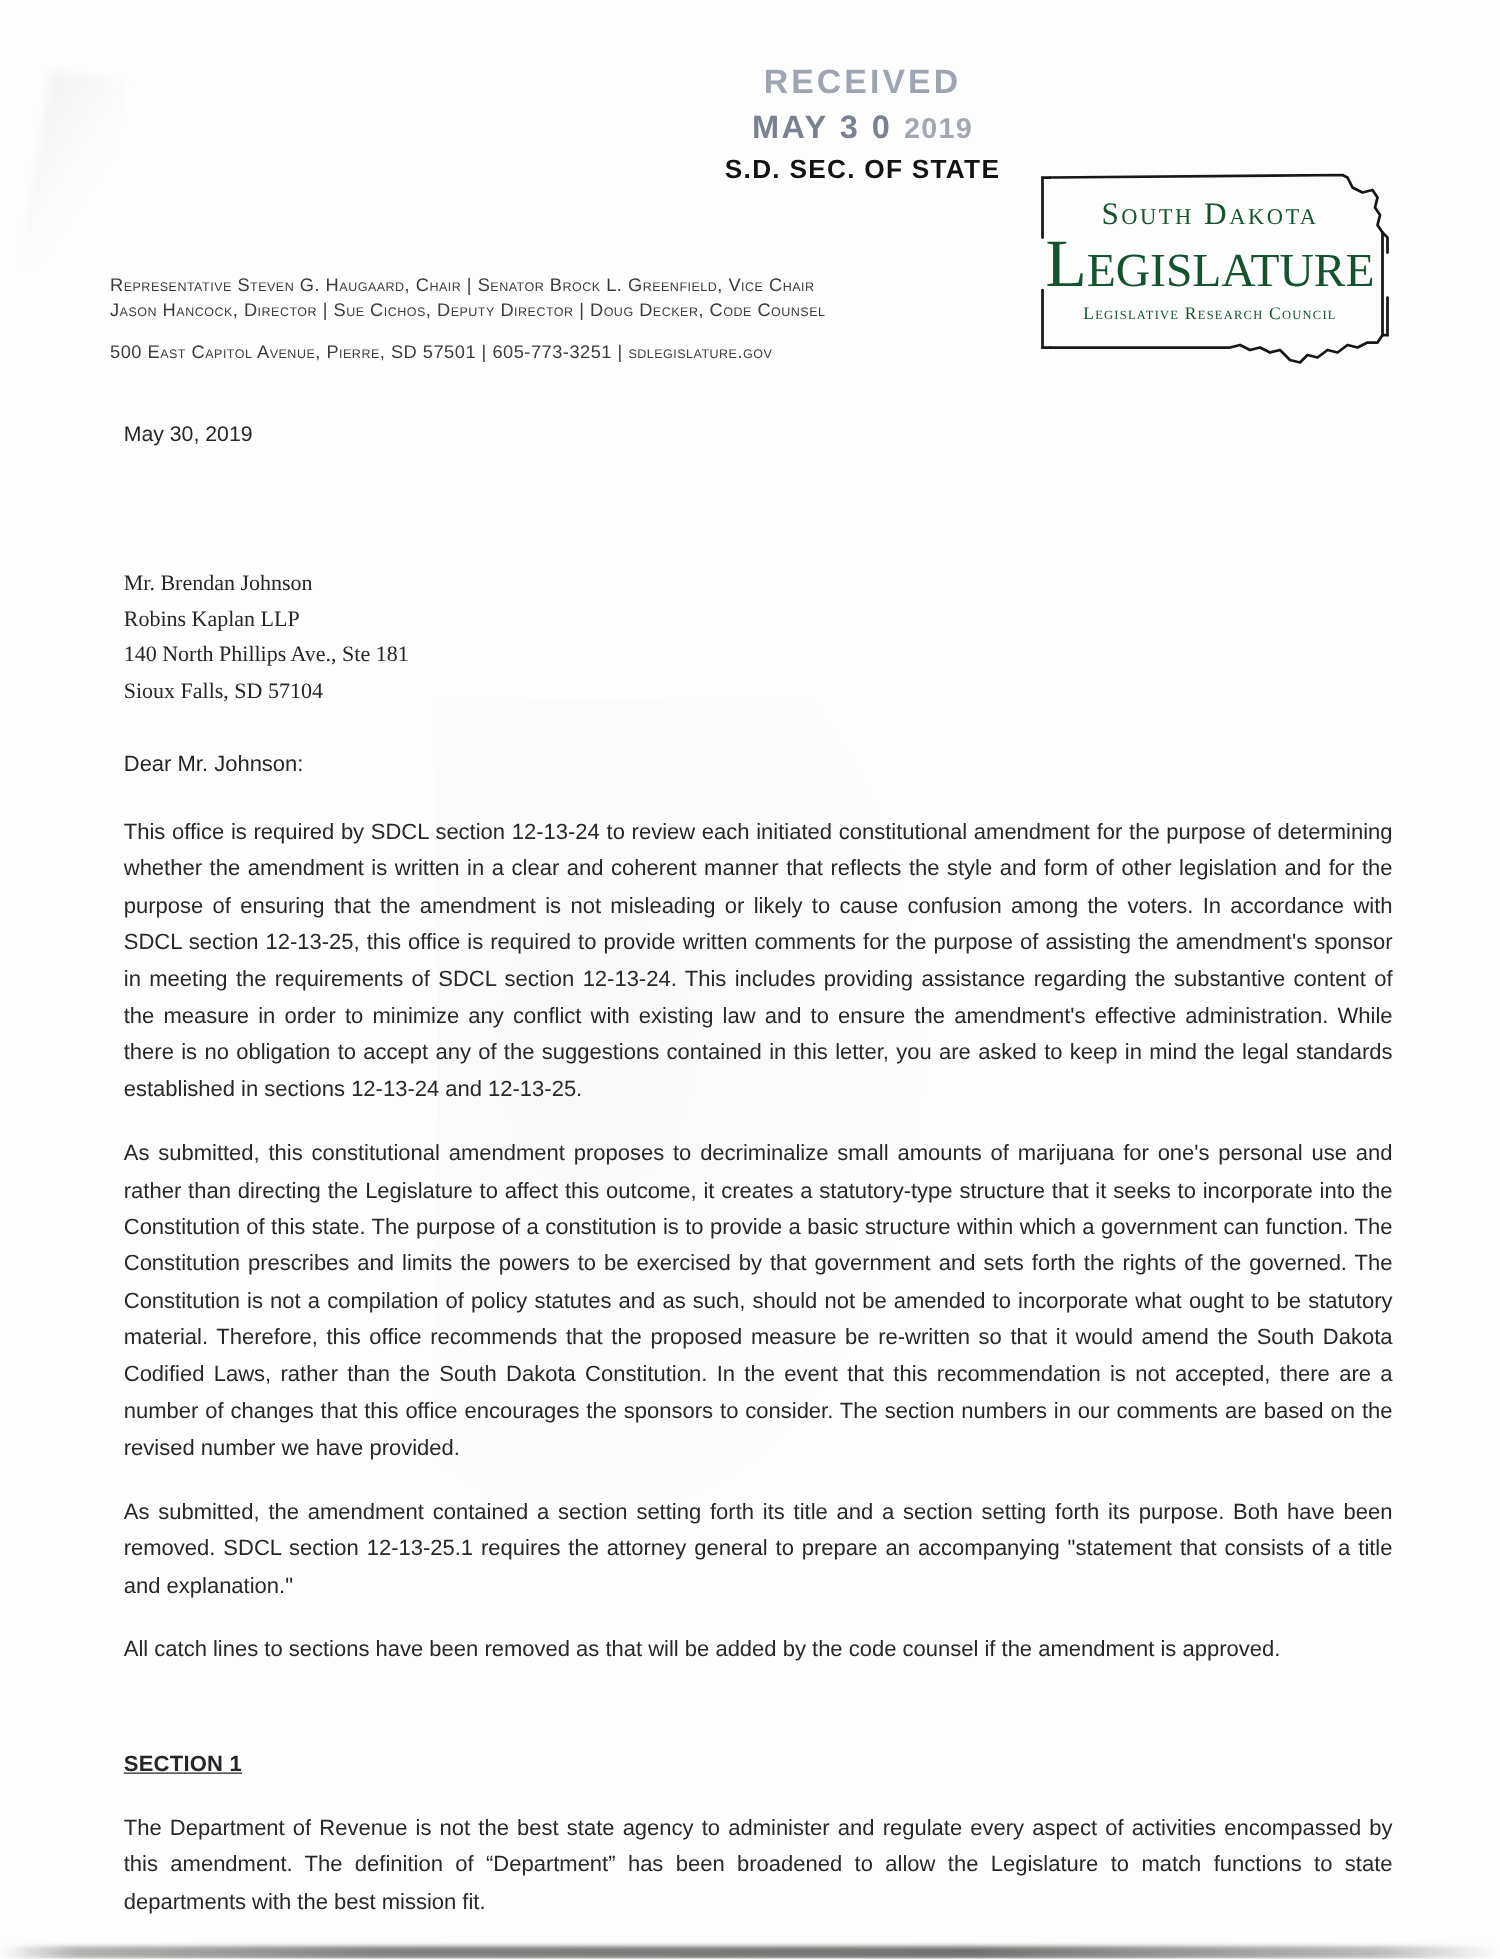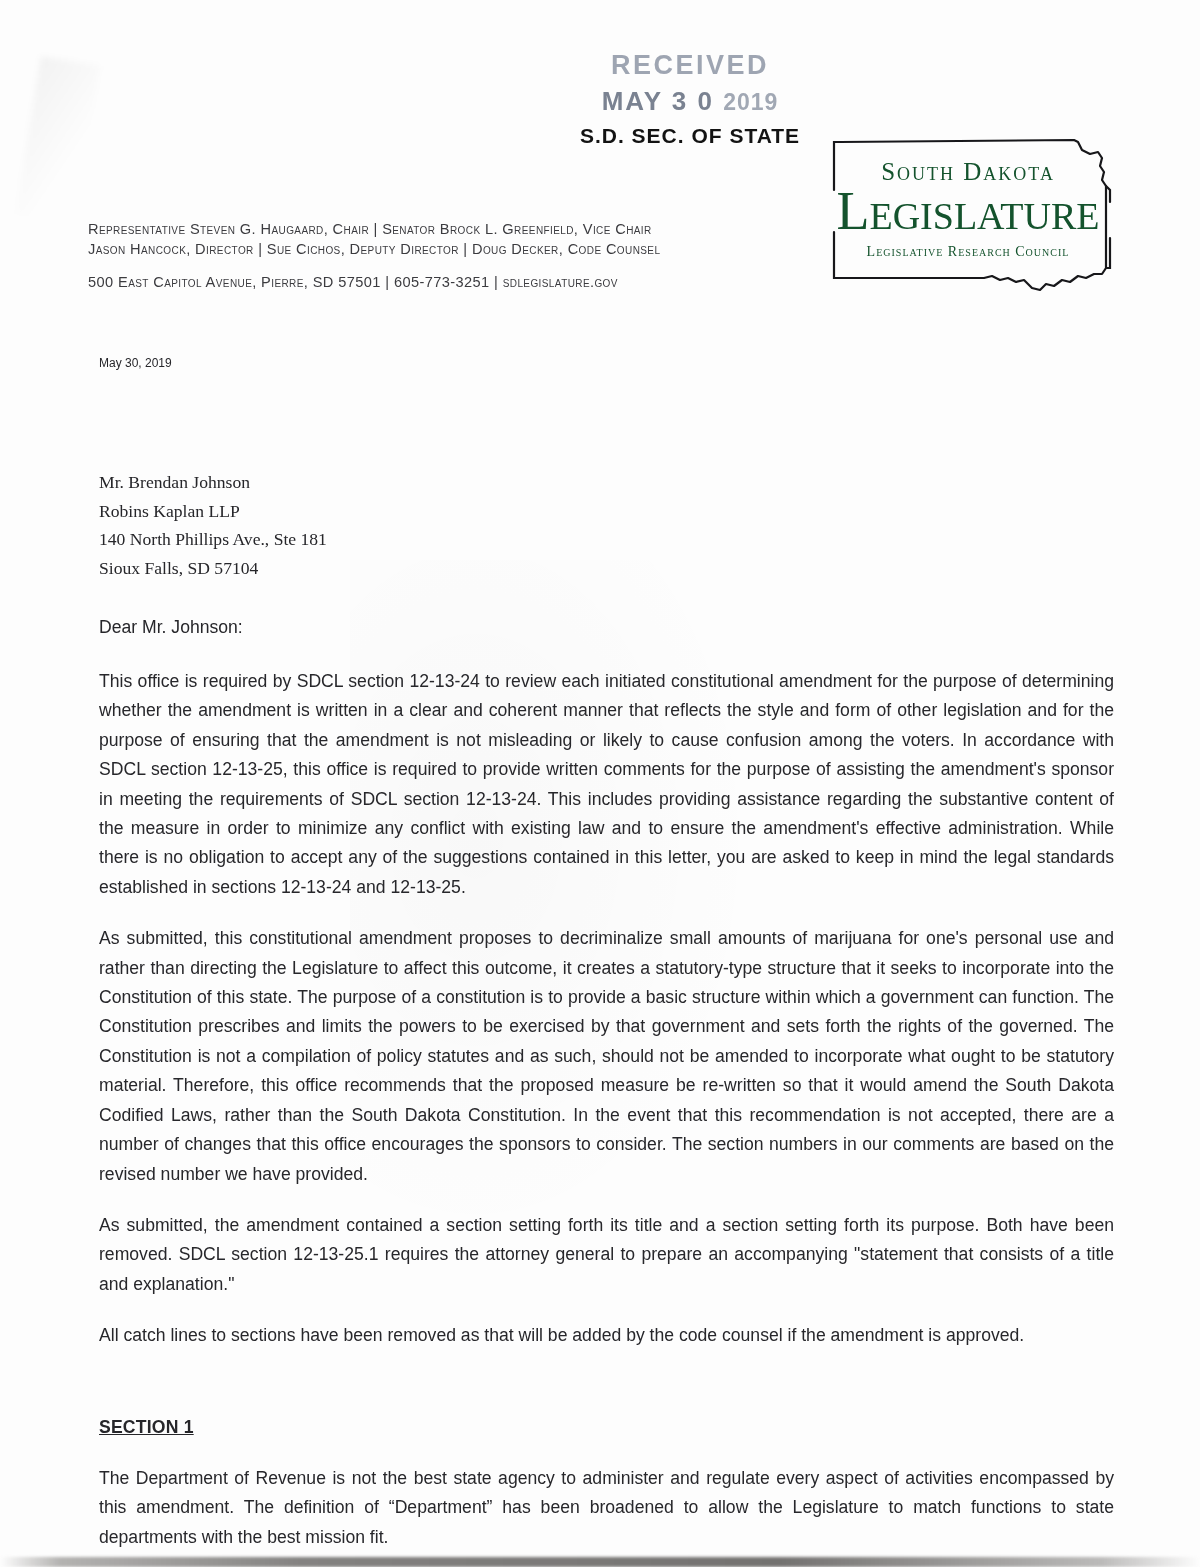--- a/index.html
+++ b/index.html
@@ -173,22 +173,22 @@
   .body-wrap {
     position: absolute;
     left: 99px;
     top: 333px;
     width: 1015px;
     color: #26262a;
     font-size: 17.6px;
     line-height: 29.5px;
   }
   .date {
-    margin: 16px 0 0 0;
-    font-size: 12px;
+    margin: 0 0 0 0;
+    font-size: 17px;
     line-height: 29px;
   }
   .addr-block {
     margin-top: 90px;
     font-family: Liberation Serif, serif;
   }
   .addr-line {
     font-size: 17.6px;
     line-height: 28.5px;
   }

